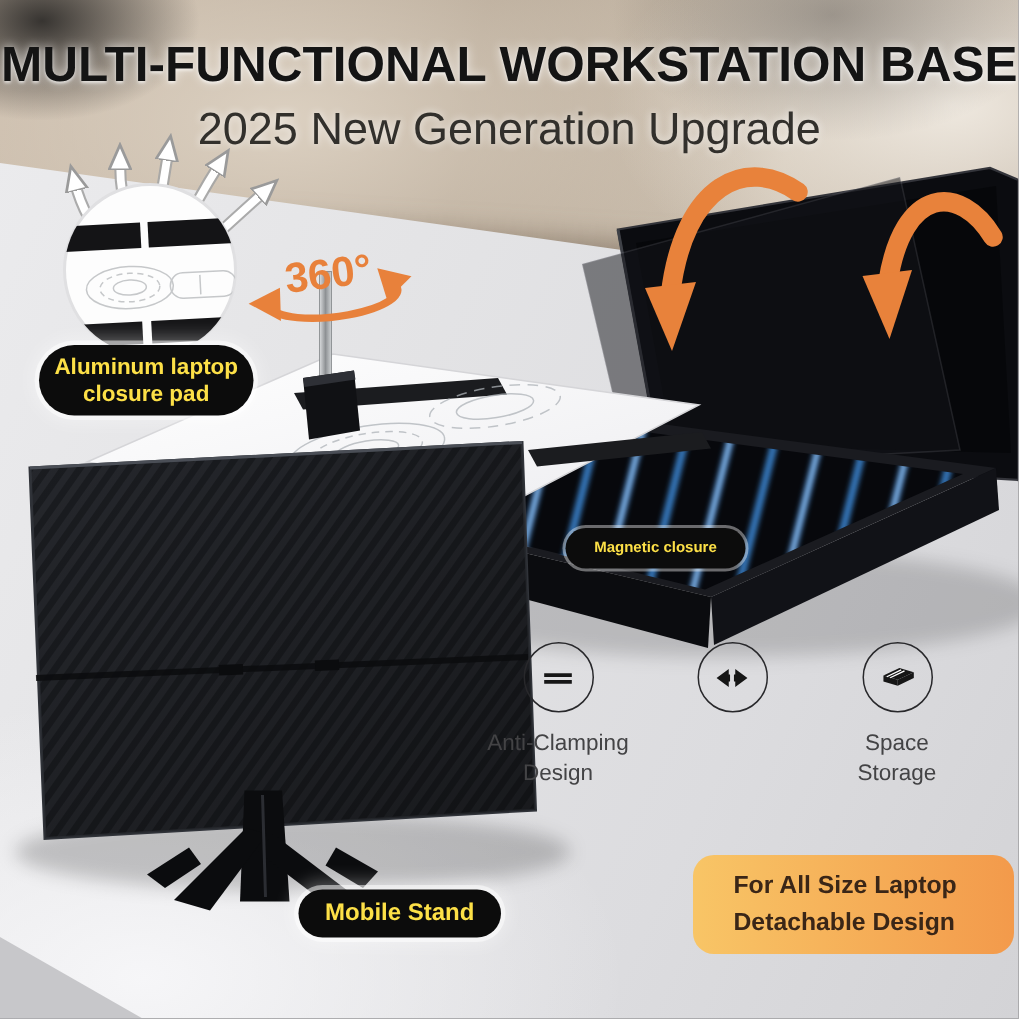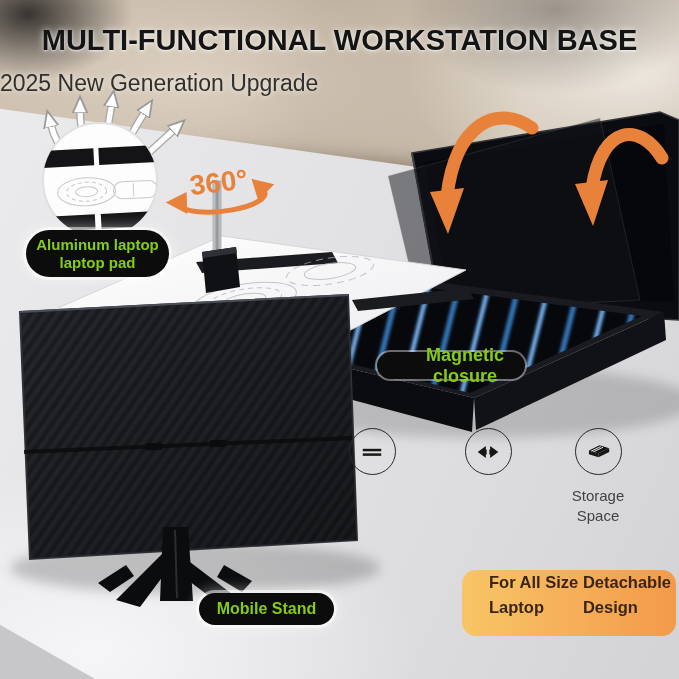--- a/index.html
+++ b/index.html
@@ -30,53 +30,53 @@
       linear-gradient(115deg,#ECECEE 0%,#E3E3E5 40%,#DCDCDF 72%,#D3D3D6 100%);
   }
   .desk-front{
     position:absolute;inset:0;
     clip-path:polygon(0 92%,14% 100%,0 100%);
     background:#C7C7CA;
   }
   
   .title{
     position:absolute;left:0;top:24px;width:100%;text-align:center;
-    font-size:29px;font-weight:700;letter-spacing:0;color:#141414;
+    font-size:33px;font-weight:700;letter-spacing:0;color:#141414;
     text-shadow:0 0 7px rgba(255,255,255,.75),0 1px 2px rgba(255,255,255,.6);
     white-space:nowrap;
   }
   .subtitle{
-    position:absolute;left:0;top:70px;width:100%;text-align:left;
-    font-size:23px;font-weight:400;color:#32302C;
+    position:absolute;left:0;top:70px;width:100%;text-align:center;
+    font-size:30px;font-weight:400;color:#32302C;
     text-shadow:0 0 6px rgba(255,255,255,.8);
   }
   
   .scene{position:absolute;left:0;top:0;}
   
   .pill{
-    position:absolute;background:#0C0C0C;color:#84cc16;font-weight:700;text-align:center;
+    position:absolute;background:#0C0C0C;color:#fde047;font-weight:700;text-align:center;
     border-radius:999px;display:flex;flex-direction:column;justify-content:center;align-items:center;
     box-shadow:0 0 0 3px rgba(255,255,255,.5),0 0 12px 5px rgba(255,255,255,.35);
   }
   #pill-cooling{left:26px;top:230px;width:143px;height:47px;font-size:15px;line-height:1.18;}
-  #pill-magnetic{left:377px;top:352px;width:120px;height:27px;font-size:18px;box-shadow:0 0 0 2px rgba(255,255,255,.4);padding-left:28px;}
+  #pill-magnetic{left:377px;top:352px;width:120px;height:27px;font-size:10px;box-shadow:0 0 0 2px rgba(255,255,255,.4);}
   #pill-mobile{left:199px;top:593px;width:135px;height:32px;font-size:16px;align-items:center;}
   
   .feature{position:absolute;width:124px;text-align:center;top:428px;}
   #feat-0{left:310px;} #feat-1{left:426px;} #feat-2{left:536px;}
   .fcircle{
     width:45px;height:45px;border:1.7px solid #28282B;border-radius:50%;
     margin:0 auto;display:flex;align-items:center;justify-content:center;background:transparent;
   }
   .flabel{margin-top:11px;font-size:15px;line-height:1.32;color:#434345;}
   
   .highlight{
     position:absolute;left:462px;top:570px;width:214px;height:66px;border-radius:14px;
     background:linear-gradient(90deg,#F8C566,#F39A4B);
-    display:flex;flex-direction:row;justify-content:center;
+    display:flex;flex-direction:column;justify-content:center;
     padding-left:27px;box-sizing:border-box;
     font-size:16.5px;font-weight:700;color:#3A2617;line-height:1.5;
   }
 </style>
 </head>
 <body>
 
 <div id="stage">
 
   <div class="bg-wall"></div>
@@ -254,35 +254,39 @@
             <rect x="99" y="214" width="68" height="15" fill="#151517"></rect>
           <rect x="32" y="233" width="61" height="13" fill="#101012"></rect>
             <rect x="99" y="233" width="70" height="13" fill="#101012"></rect>
         </g>
       </g>
     </g>
   </svg>
 
   <div class="pill" id="pill-cooling">
     <div>Aluminum laptop</div>
-    <div>laptop pad</div>
+    <div>closure pad</div>
   </div>
   <div class="pill" id="pill-magnetic">
     <div>Magnetic closure</div>
   </div>
   <div class="pill" id="pill-mobile">
     <div>Mobile Stand</div>
   </div>
 
   <div class="feature" id="feat-0">
     <div class="fcircle">
       <svg width="26" height="26" viewBox="0 0 24 24">
         <line x1="3.5" y1="10.2" x2="20.5" y2="10.2" stroke="#161616" stroke-width="2.3"></line>
         <line x1="3.5" y1="14.4" x2="20.5" y2="14.4" stroke="#161616" stroke-width="2.3"></line>
       </svg>
+    </div>
+    <div class="flabel">
+      <div>Anti-Clamping</div>
+      <div>Design</div>
     </div>
   </div>
 
   <div class="feature" id="feat-1">
     <div class="fcircle">
       <svg width="26" height="26" viewBox="0 0 24 24" fill="#161616">
         <path d="M10,6.5 L2.5,12 L10,17.5 L10,14.2 L10.8,14.2 L10.8,9.8 L10,9.8 Z"></path>
         <path d="M14,6.5 L21.5,12 L14,17.5 L14,14.2 L13.2,14.2 L13.2,9.8 L14,9.8 Z"></path>
       </svg>
     </div>
@@ -294,22 +298,22 @@
     <div class="fcircle">
       <svg width="27" height="27" viewBox="0 0 24 24">
         <path d="M3.5,11 L13,6.5 L21.5,9 L12,13.5 Z" fill="#161616"></path>
         <path d="M3.5,11 L12,13.5 L12,17 L3.5,14.5 Z" fill="#161616"></path>
         <path d="M12,13.5 L21.5,9 L21.5,12.5 L12,17 Z" fill="#161616"></path>
         <path d="M5.5,11.7 L14,7.6" stroke="#FFFFFF" stroke-width="0.8" fill="none"></path>
         <path d="M7.5,12.3 L16,8.2" stroke="#FFFFFF" stroke-width="0.8" fill="none"></path>
       </svg>
     </div>
     <div class="flabel">
+      <div>Space</div>
       <div>Storage</div>
-      <div>Space</div>
     </div>
   </div>
 
   <div class="highlight">
     <div>For All Size Laptop</div>
     <div>Detachable Design</div>
   </div>
 
 </div>
 

